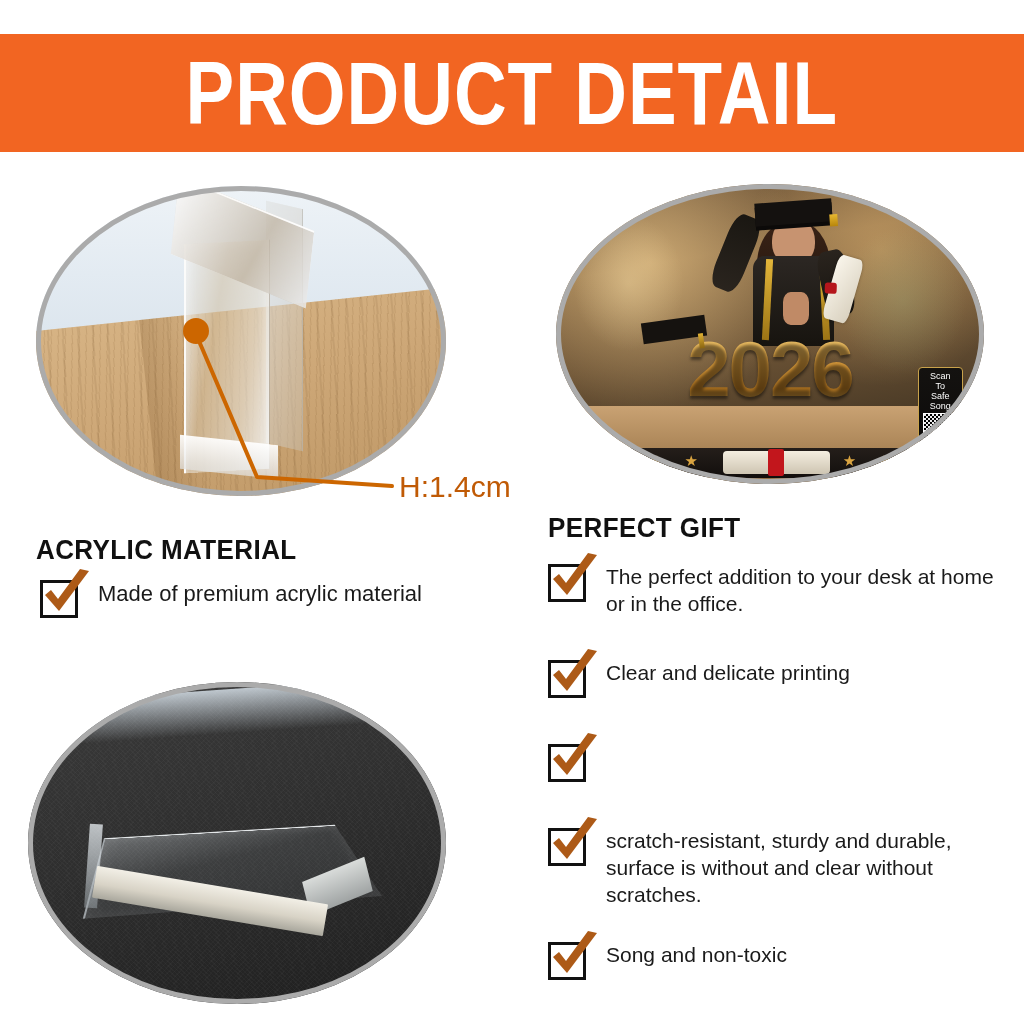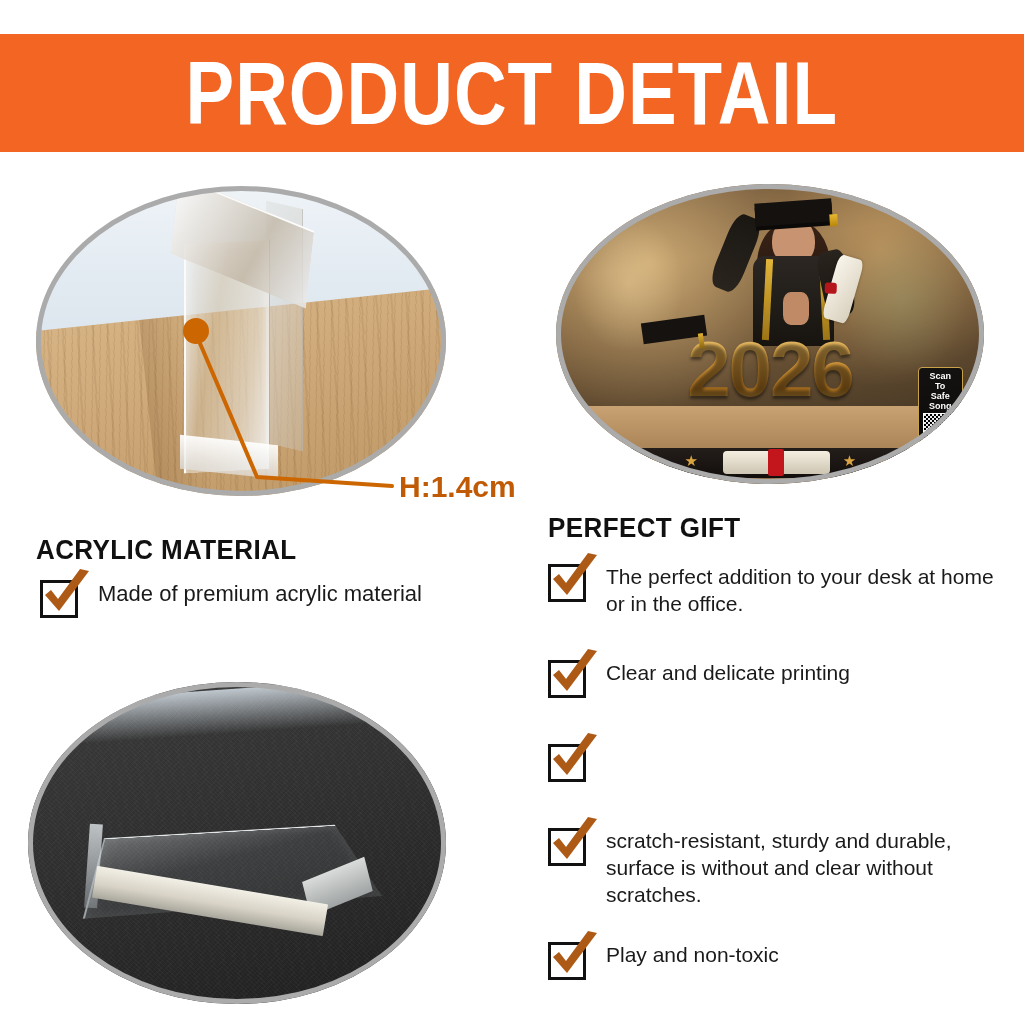--- a/index.html
+++ b/index.html
@@ -95,21 +95,21 @@
 
   
   .dot {
     position: absolute; width: 26px; height: 26px; border-radius: 50%;
     background: #CC6600;
   }
   .lead-svg { position: absolute; left: 0; top: 0; width: 1024px; height: 1024px; pointer-events: none; }
   .dim-label {
     position: absolute;
     color: #C05A05;
-    font-weight: 700;
+    font-weight: 400;
     font-size: 30px;
     letter-spacing: 0px;
     white-space: nowrap;
   }
 
   
   #oval-product { left: 556px; top: 150px; width: 428px; height: 300px; }
   .grad-scene {
     position: absolute; inset: 0;
     background:
@@ -235,21 +235,21 @@
     background: #C2161C; border-radius: 2px;
   }
   
   .scan-tag {
     position: absolute; right: 5%; top: 61%; width: 10.5%; height: 31%;
     background: linear-gradient(180deg, #141210, #0b0a09);
     border: 1px solid #C8A24B; border-radius: 4px;
     display: flex; flex-direction: column; align-items: center; padding-top: 3px;
   }
   .scan-tag-text {
-    color: #ffffff; font-size: 9px; line-height: 10px; font-weight: 700; 
+    color: #ffffff; font-size: 9px; line-height: 10px; font-weight: 400; 
   }
   .qr {
     margin-top: 2px; width: 78%; height: 34%;
     background:
       repeating-linear-gradient(0deg, #fff 0 2px, #111 2px 4px),
       repeating-linear-gradient(90deg, #fff 0 2px, #111 2px 4px);
     background-blend-mode: difference;
     border: 1px solid #fff;
   }
 
@@ -451,16 +451,16 @@
     </span>
     <span class="feature-text">scratch-resistant, sturdy and durable, surface is without and clear without scratches.</span>
   </div>
 
   <div class="feature" style="left:548px; top:908px; width:452px;">
     <span class="checkbox">
       <svg class="tick" viewBox="0 0 56 52">
         <path d="M6 26 L20 42 L50 2 L41 0 L19 30 L12 21 Z" fill="#AD5A17"></path>
       </svg>
     </span>
-    <span class="feature-text">Play and non-toxic</span>
+    <span class="feature-text">Song and non-toxic</span>
   </div>
 
 </div>
 
 </body></html>

